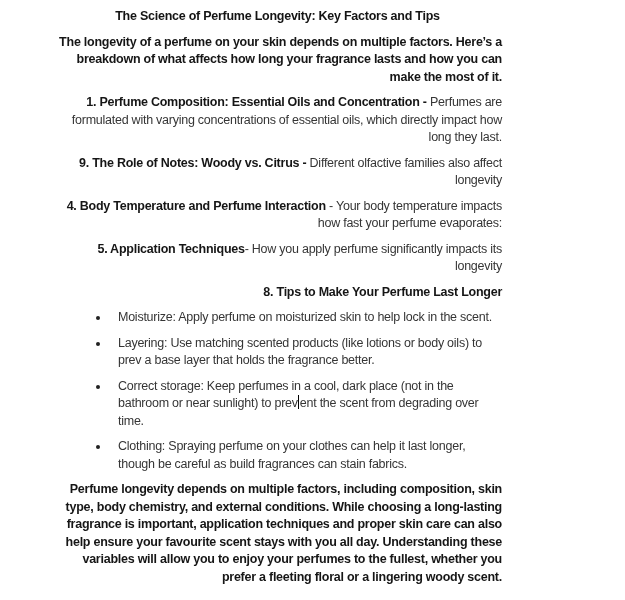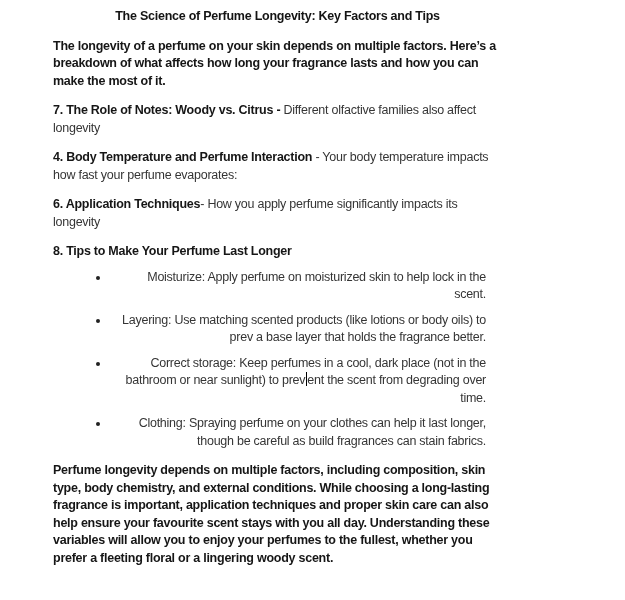--- a/index.html
+++ b/index.html
@@ -22,21 +22,22 @@
   }
   .doc-title {
     font-size: 12.5px;
     line-height: 17.5px;
     font-weight: bold;
     color: #141414;
     text-align: center;
     margin: 0 0 8px 0;
   }
   p {
-    margin: 12px 0 8px 0;
+    margin: 0 0 8px 0;
+    text-align: right;
   }
   .bold-para {
     font-weight: bold;
     color: #161616;
   }
   .sec-heading {
     font-weight: bold;
     color: #161616;
   }
   .sec-body {
@@ -44,23 +45,22 @@
     color: #353535;
   }
   ul.tips {
     list-style: none;
     margin: 0 0 8px 0;
     padding: 0;
   }
   ul.tips li {
     position: relative;
     padding-left: 65px;
-    margin: 0 16px 8px 0;
+    margin: 0 4px 8px 0;
     color: #353535;
-    text-align: right;
   }
   ul.tips li::before {
     content: "";
     position: absolute;
     left: 43px;
     top: 7px;
     width: 4px;
     height: 4px;
     border-radius: 50%;
     background: #222222;
@@ -76,27 +76,28 @@
 </style>
 </head>
 <body>
 
 <div class="page">
 
   <h1 class="doc-title">The Science of Perfume Longevity: Key Factors and Tips</h1>
 
   <p class="bold-para"><span>The longevity of a perfume on your skin depends on multiple factors. Here’s a breakdown of what affects how long your fragrance lasts and how you can make the most of it.</span></p>
 
+  <p><span class="sec-heading">1. Perfume Composition: Essential Oils and Concentration -</span><span class="sec-body"> Perfumes are formulated with varying concentrations of essential oils, which directly impact how long they last.</span></p>
 
-  <p><span class="sec-heading">7. The Role of Notes: Woody vs. Citrus -</span><span class="sec-body"> Different olfactive families also affect longevity</span></p>
+  <p><span class="sec-heading">9. The Role of Notes: Woody vs. Citrus -</span><span class="sec-body"> Different olfactive families also affect longevity</span></p>
 
 
   <p><span class="sec-heading">4. Body Temperature and Perfume Interaction</span><span class="sec-body"> - Your body temperature impacts how fast your perfume evaporates:</span></p>
 
-  <p><span class="sec-heading">6. Application Techniques</span><span class="sec-body">- How you apply perfume significantly impacts its longevity</span></p>
+  <p><span class="sec-heading">5. Application Techniques</span><span class="sec-body">- How you apply perfume significantly impacts its longevity</span></p>
 
 
   <p class="bold-para"><span>8. Tips to Make Your Perfume Last Longer</span></p>
 
   <ul class="tips">
     <li><span>Moisturize: Apply perfume on moisturized skin to help lock in the scent.</span></li>
     <li><span>Layering: Use matching scented products (like lotions or body oils) to prev a base layer that holds the fragrance better.</span></li>
     <li><span>Correct storage: Keep perfumes in a cool, dark place (not in the bathroom or near sunlight) to prev</span><span class="caret"></span><span>ent the scent from degrading over time.</span></li>
     <li><span>Clothing: Spraying perfume on your clothes can help it last longer, though be careful as build fragrances can stain fabrics.</span></li>
   </ul>

